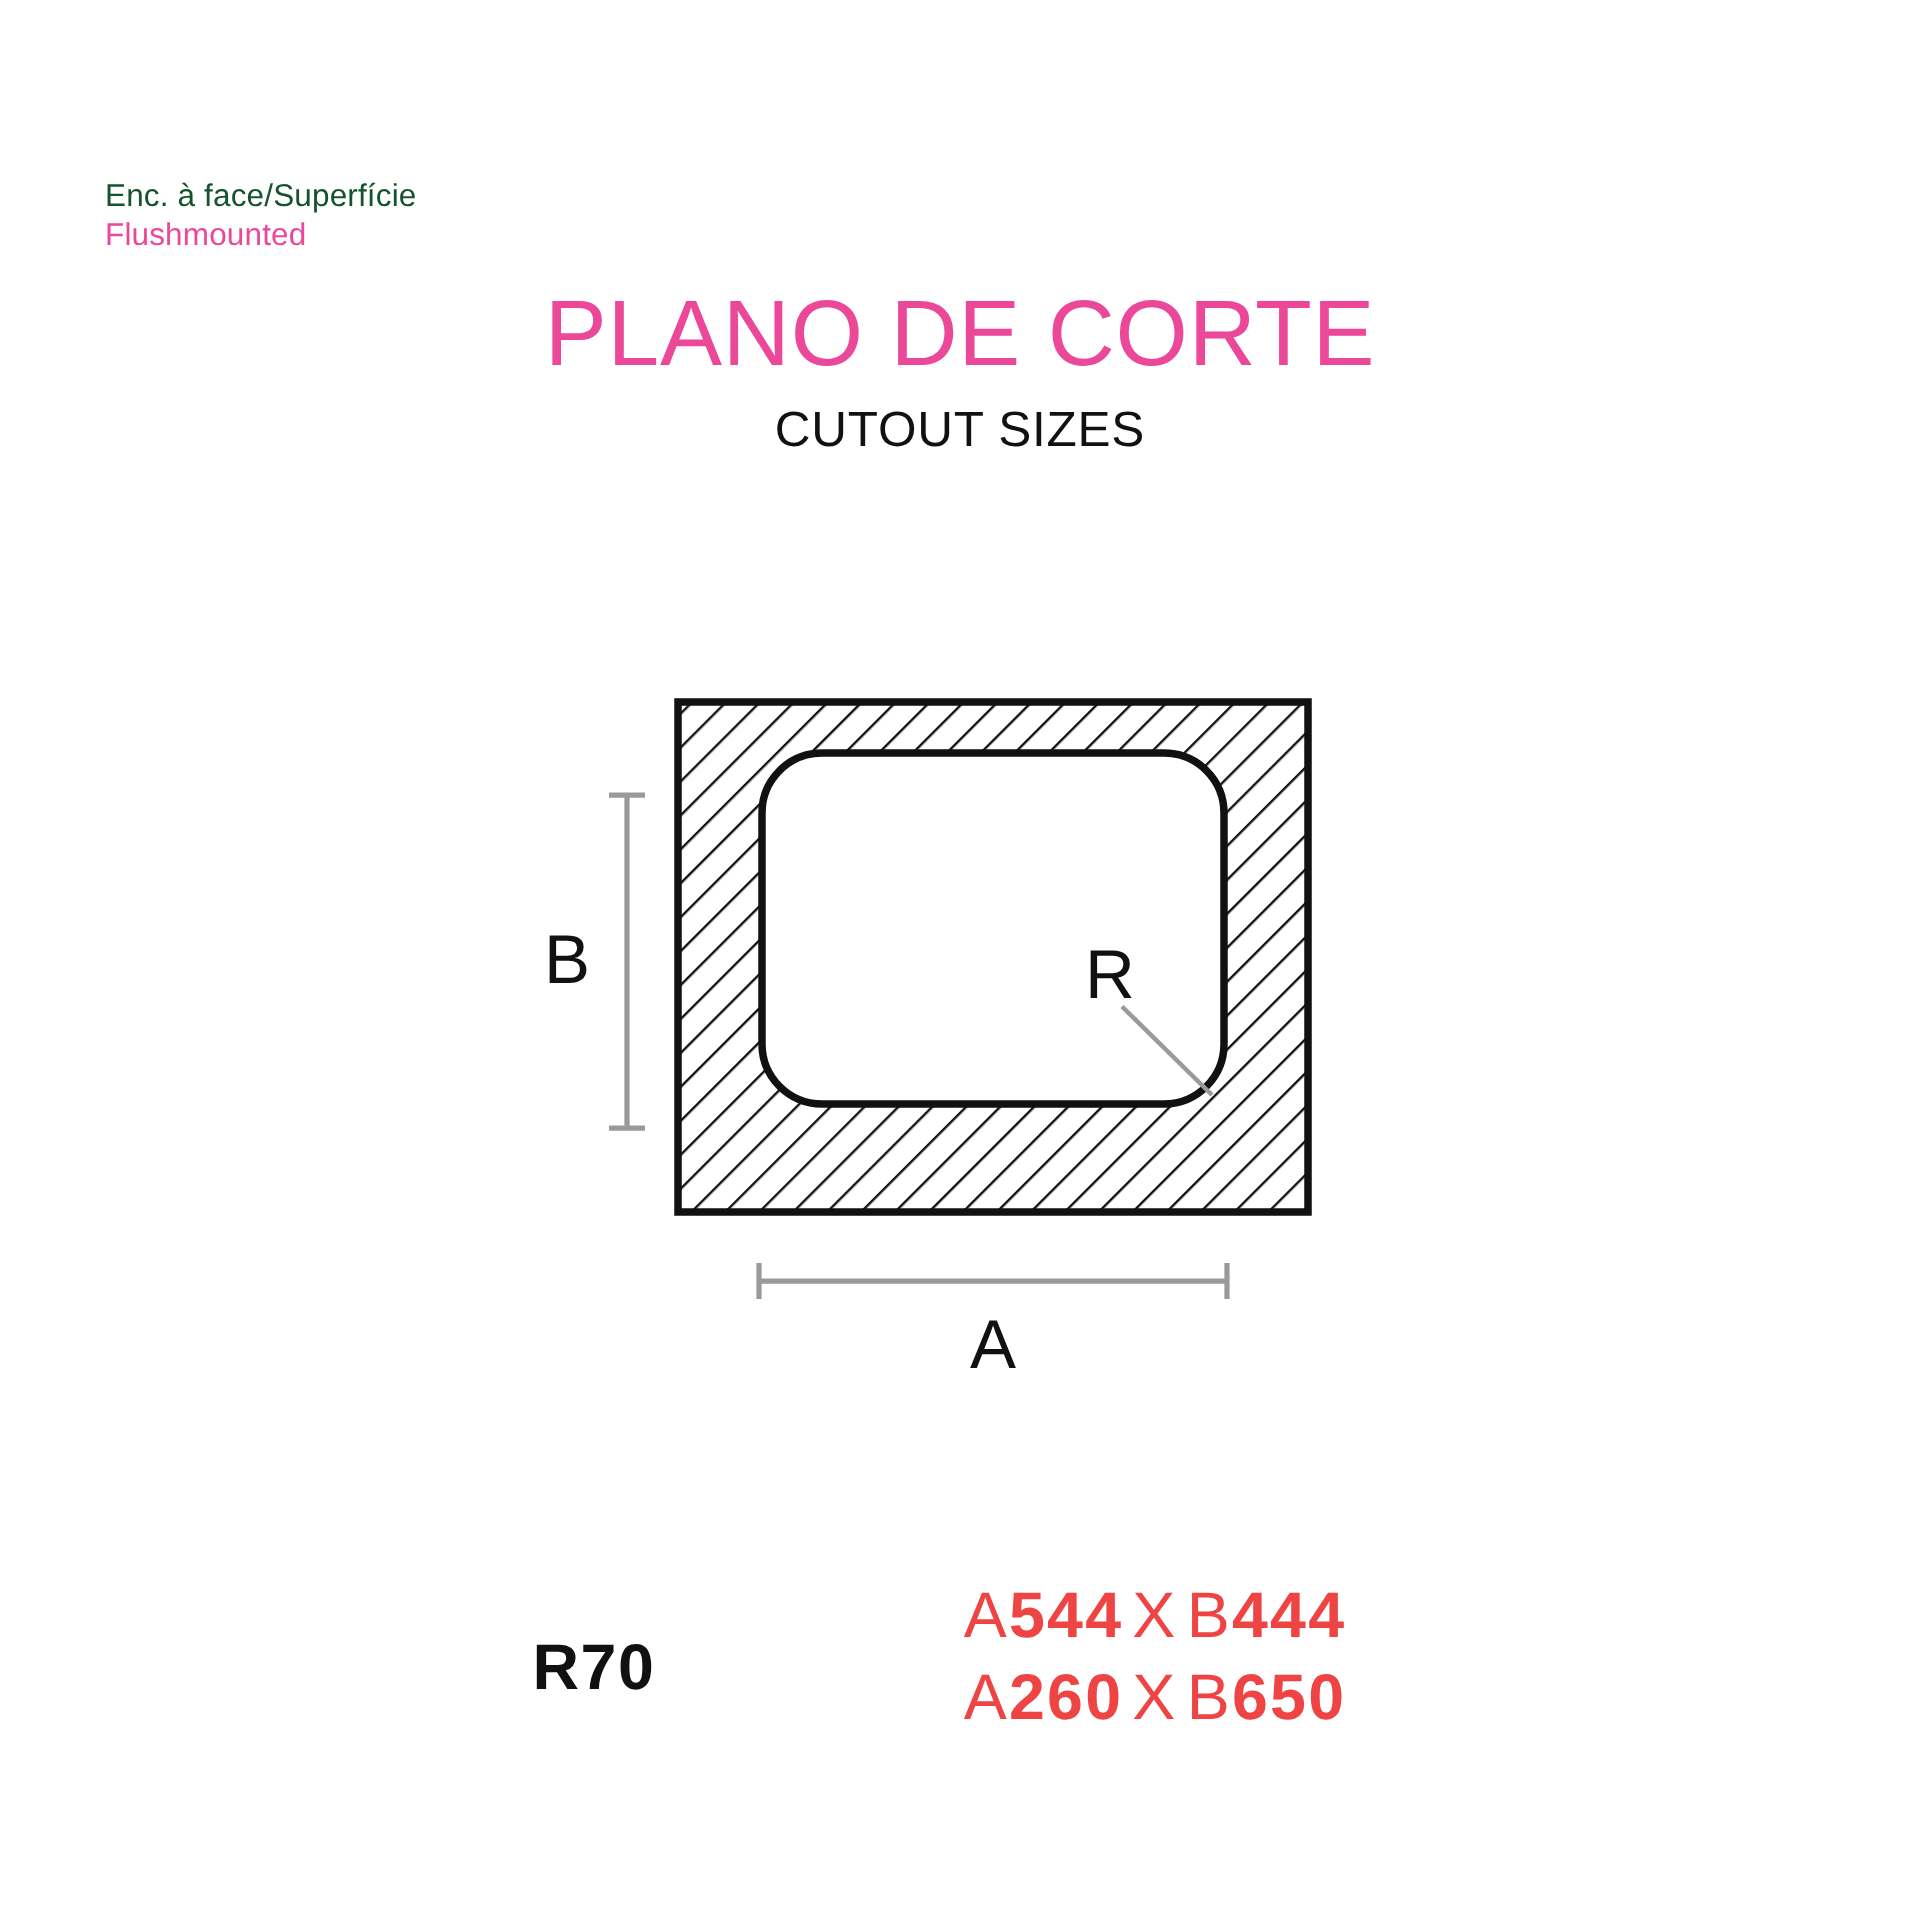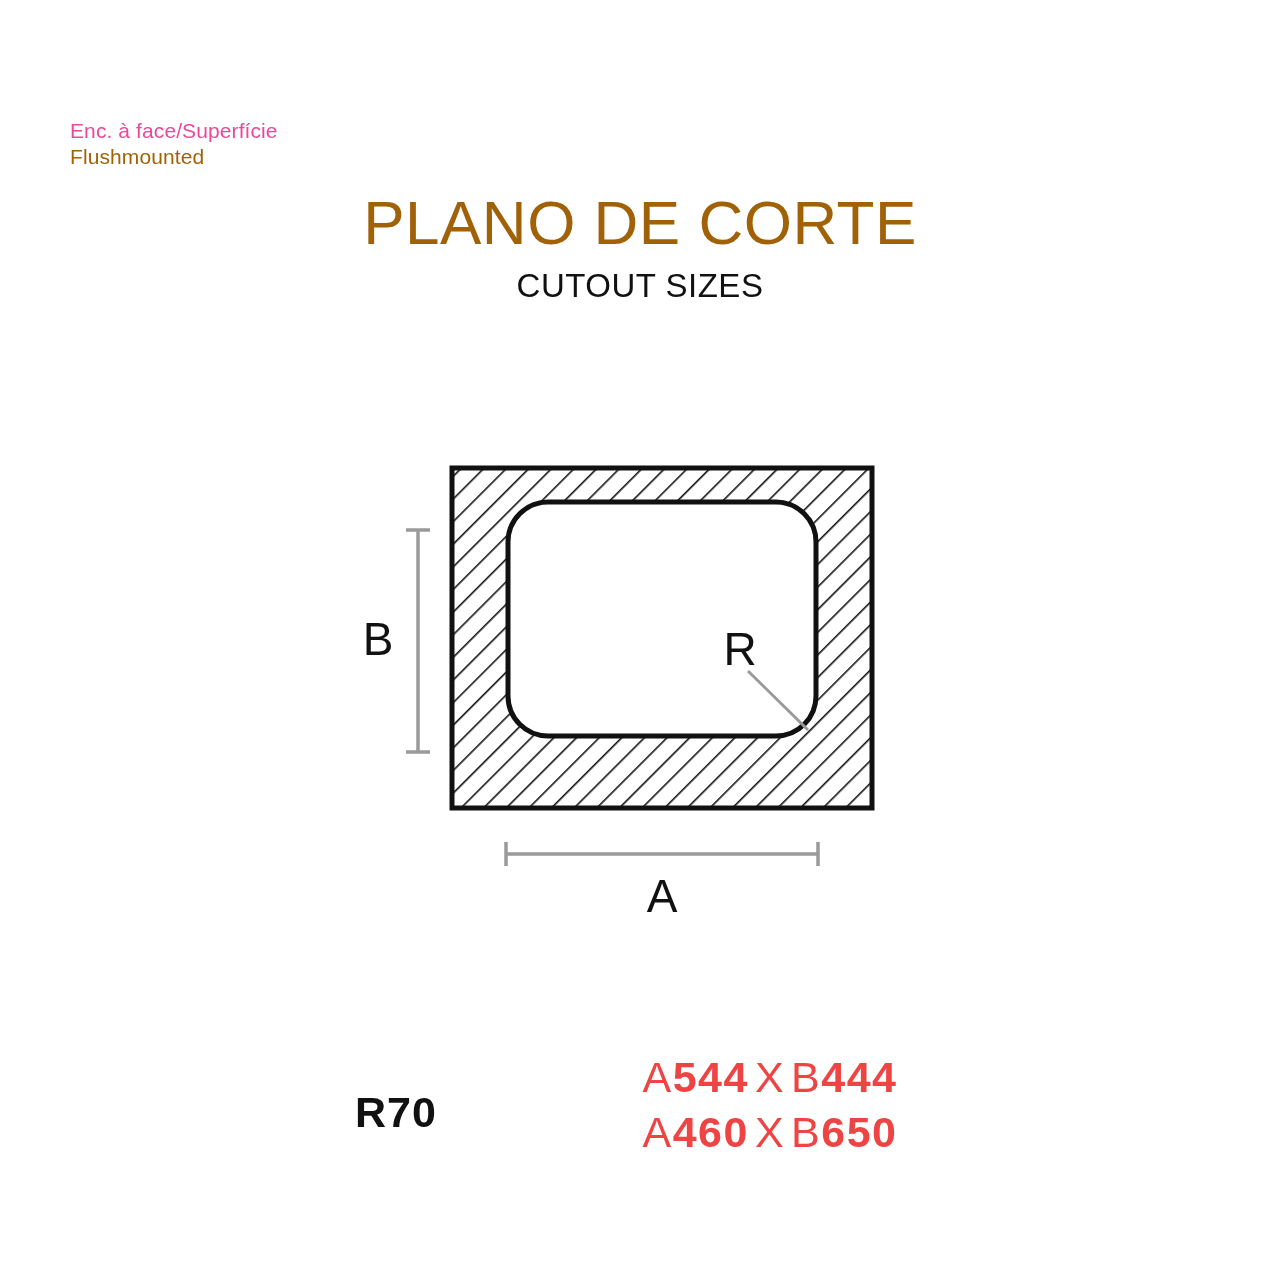--- a/index.html
+++ b/index.html
@@ -18,40 +18,40 @@
 
   
   .corner-label {
     position: absolute;
     left: 70px;
     top: 118px;
     line-height: 1.22;
   }
   .corner-label .l1 {
     font-size: 21px;
-    color: #ec4899;
+    color: #14532d;
     letter-spacing: 0.1px;
   }
   .corner-label .l2 {
     font-size: 21px;
-    color: #a16207;
+    color: #ec4899;
     letter-spacing: 0.1px;
   }
 
   .title-block {
     position: absolute;
     left: 0;
     top: 190px;
     width: 1280px;
     text-align: center;
   }
   .title-main {
     font-size: 62px;
     letter-spacing: 0.5px;
-    color: #a16207;
+    color: #ec4899;
     line-height: 1.05;
     font-weight: 400;
   }
   .title-sub {
     font-size: 33px;
     letter-spacing: 0.5px;
     color: #111111;
     margin-top: 12px;
     font-weight: 400;
   }
@@ -165,16 +165,16 @@
   </svg>
 </div>
 
 <div class="spec">
   <div class="spec-radius">R70</div>
   <div class="spec-sizes">
     <div class="size-line">
       <span class="lbl">A</span><span class="num">544</span><span class="x">X</span><span class="lbl">B</span><span class="num">444</span>
     </div>
     <div class="size-line">
-      <span class="lbl">A</span><span class="num">460</span><span class="x">X</span><span class="lbl">B</span><span class="num">650</span>
+      <span class="lbl">A</span><span class="num">260</span><span class="x">X</span><span class="lbl">B</span><span class="num">650</span>
     </div>
   </div>
 </div>
 
 </body></html>

